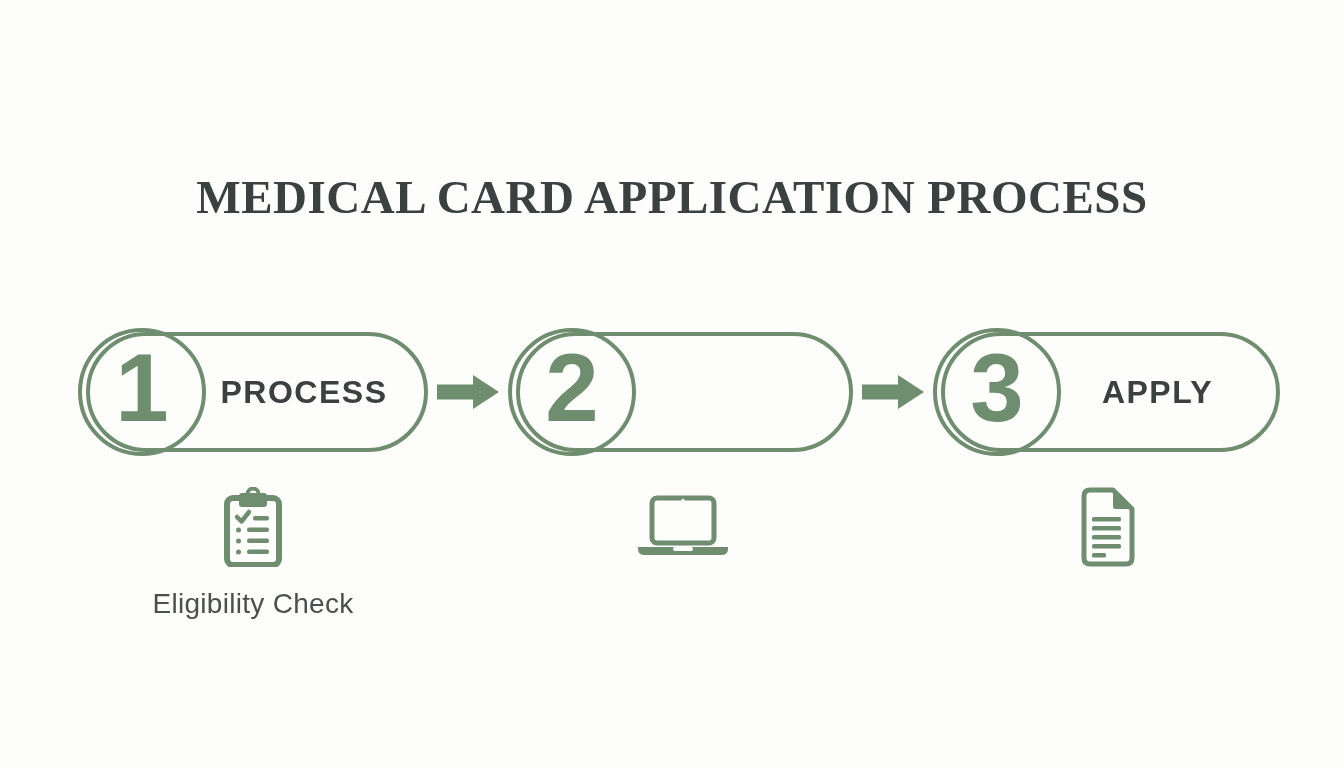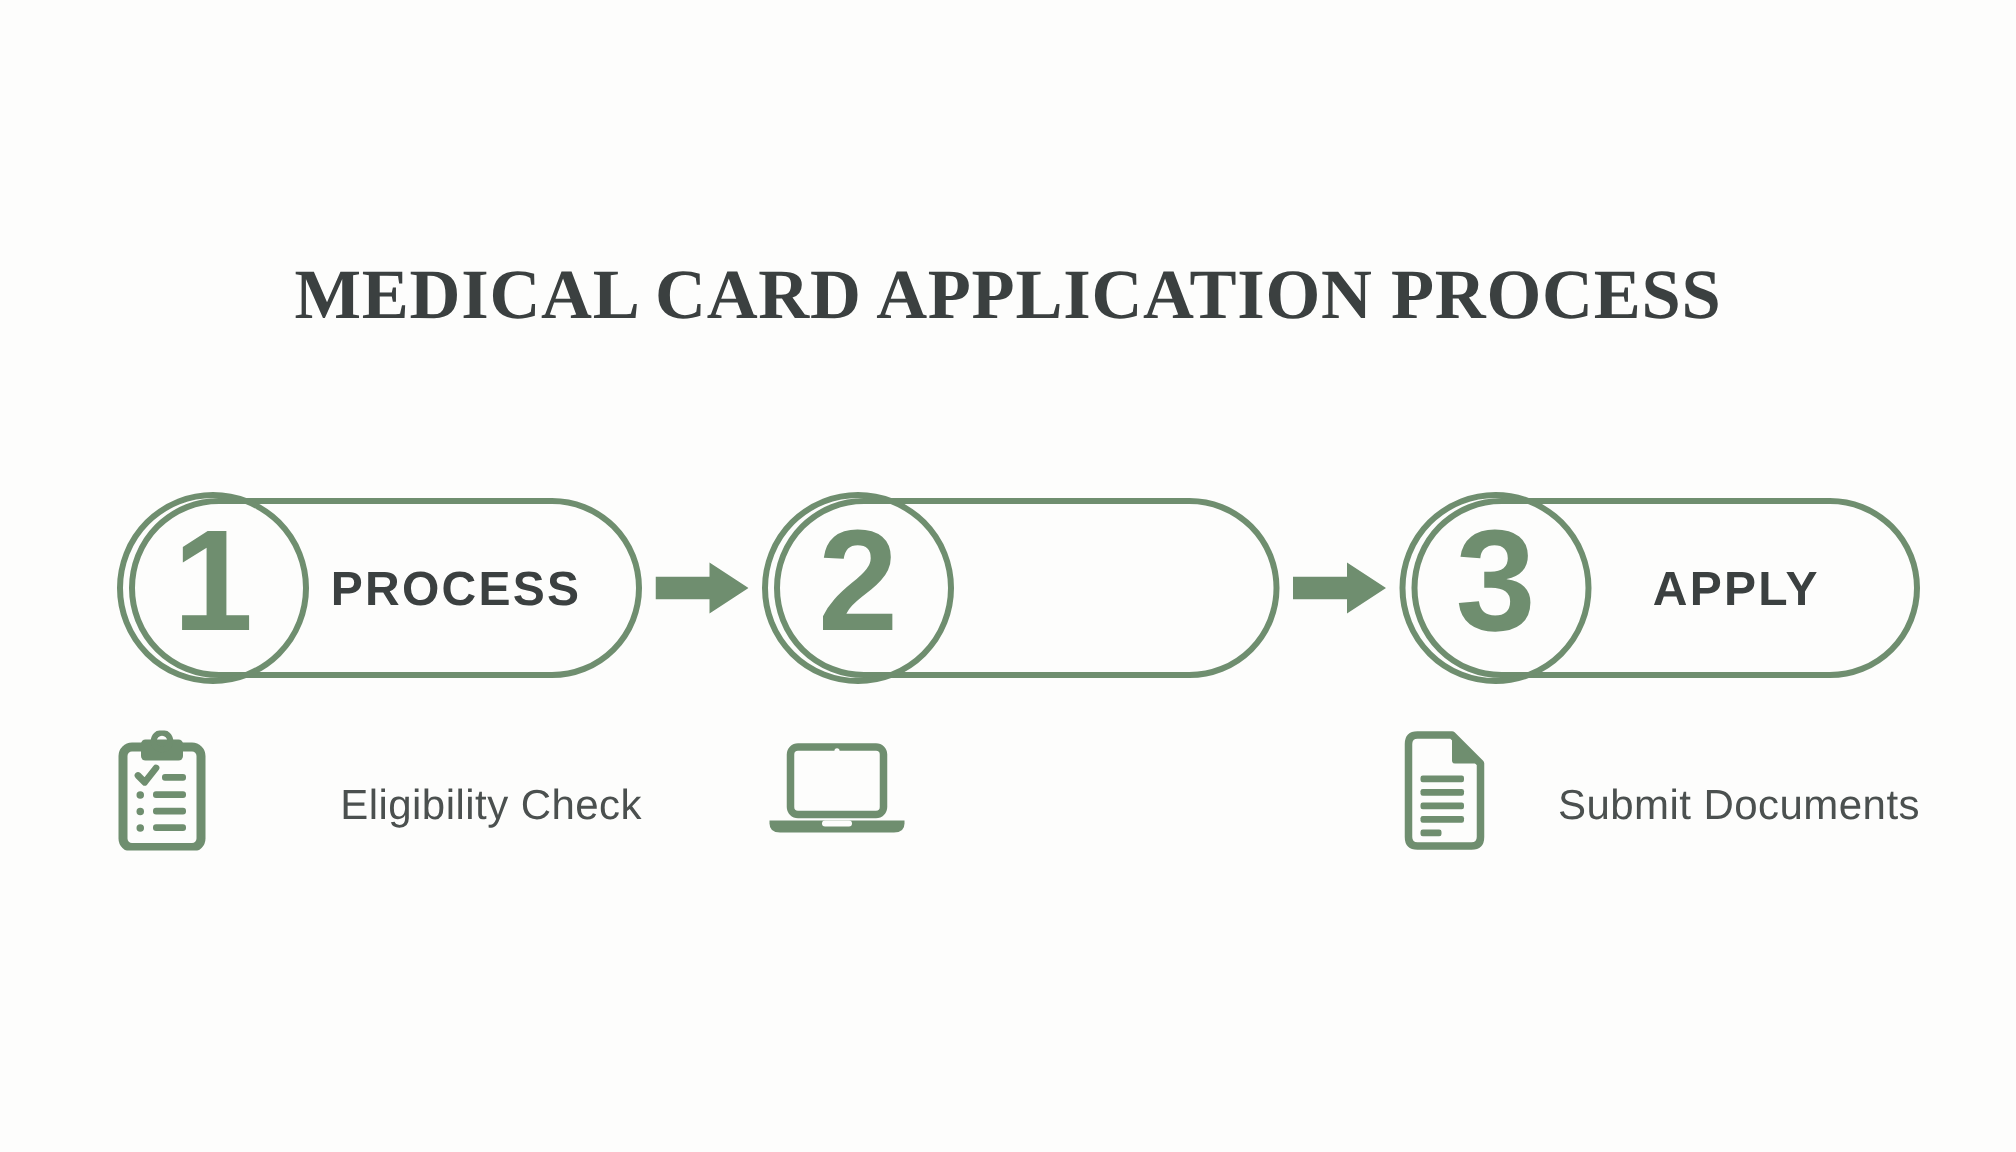--- a/index.html
+++ b/index.html
@@ -38,21 +38,21 @@
   .step-label {
     position: absolute; left: 128px; right: 26px; top: 0; bottom: 0;
     display: flex; align-items: center; justify-content: center;
     font-size: 32px; font-weight: bold; letter-spacing: 1.5px; color: #3b4040;
     white-space: nowrap;
   }
   .flow-arrow { flex: 0 0 auto; width: 62px; height: 40px; }
   .flow-arrow svg { display: block; }
   .step-col {
     position: absolute; top: 486px;
-    display: flex; align-items: center; justify-content: space-between;
+    display: flex; flex-direction: column; align-items: center; justify-content: space-between;
   }
   .col-1 { left: 78px;  width: 350px; }
   .col-2 { left: 510px; width: 345px; }
   .col-3 { left: 933px; width: 347px; }
   .icon-box {
     height: 82px; display: flex; align-items: center; justify-content: center;
   }
   .caption {
     margin-top: 20px;
     font-size: 28px; color: #4b504f; letter-spacing: 0.3px;
@@ -138,14 +138,13 @@
     <svg width="58" height="80" viewBox="0 0 58 80">
       <path d="M12 3 H35 L54 22 V71 Q54 77 48 77 H12 Q6 77 6 71 V9 Q6 3 12 3 Z" fill="#fdfdfc" stroke="#6f8e6f" stroke-width="5" stroke-linejoin="round"></path>
       <path d="M35 3 L54 22 H37 Q35 22 35 20 Z" fill="#6f8e6f"></path>
       <rect x="14" y="30" width="29" height="4.5" rx="1.5" fill="#6f8e6f"></rect>
       <rect x="14" y="39" width="29" height="4.5" rx="1.5" fill="#6f8e6f"></rect>
       <rect x="14" y="48" width="29" height="4.5" rx="1.5" fill="#6f8e6f"></rect>
       <rect x="14" y="57" width="29" height="4.5" rx="1.5" fill="#6f8e6f"></rect>
       <rect x="14" y="66" width="14" height="4.5" rx="1.5" fill="#6f8e6f"></rect>
     </svg>
   </div>
-  <div class="caption">Submit Documents</div>
 </div>
 
 </body></html>

